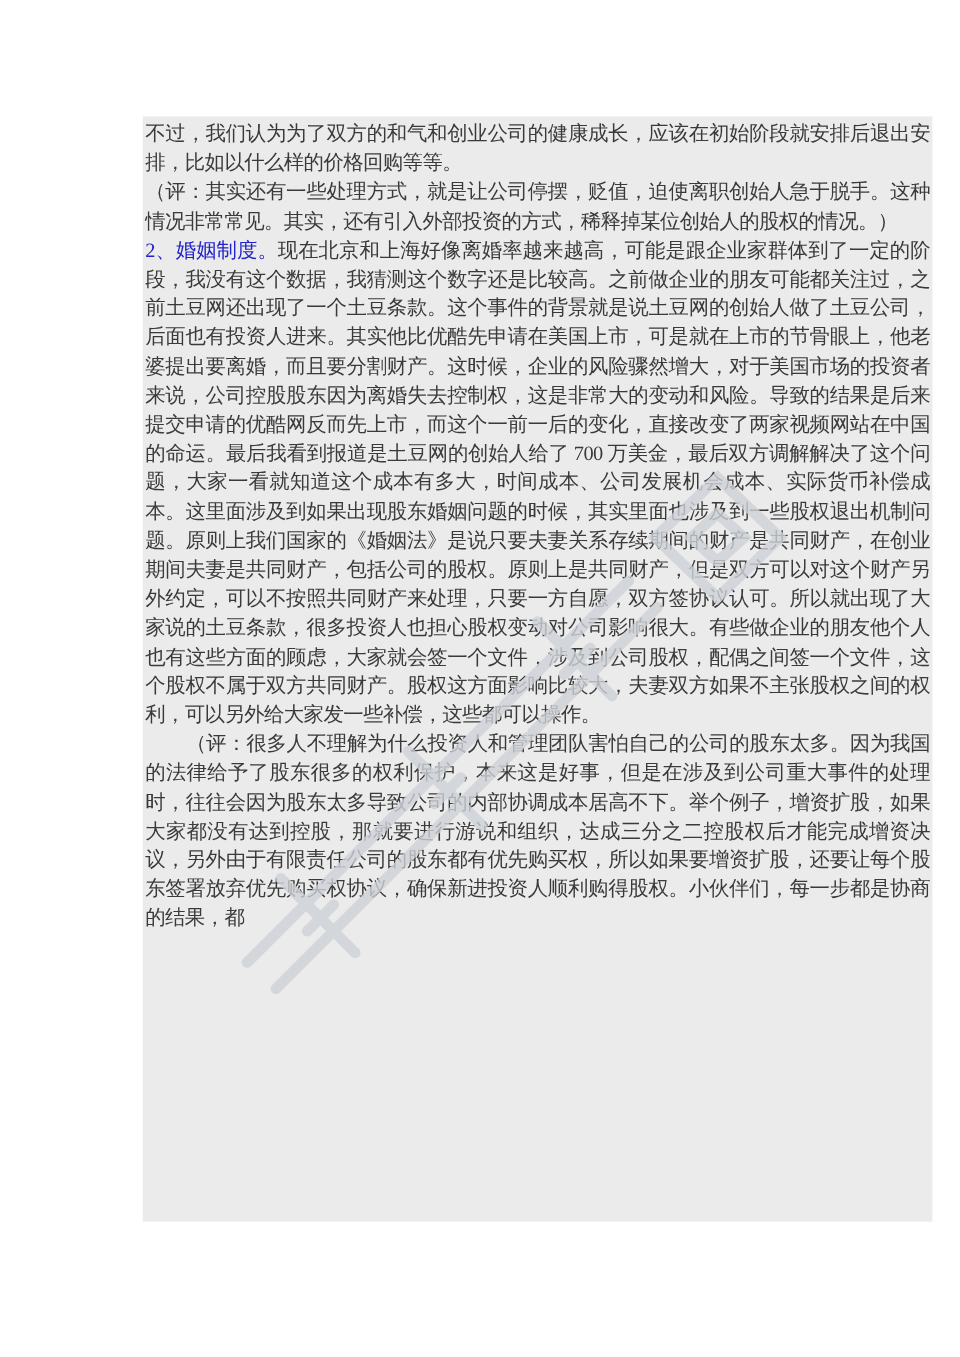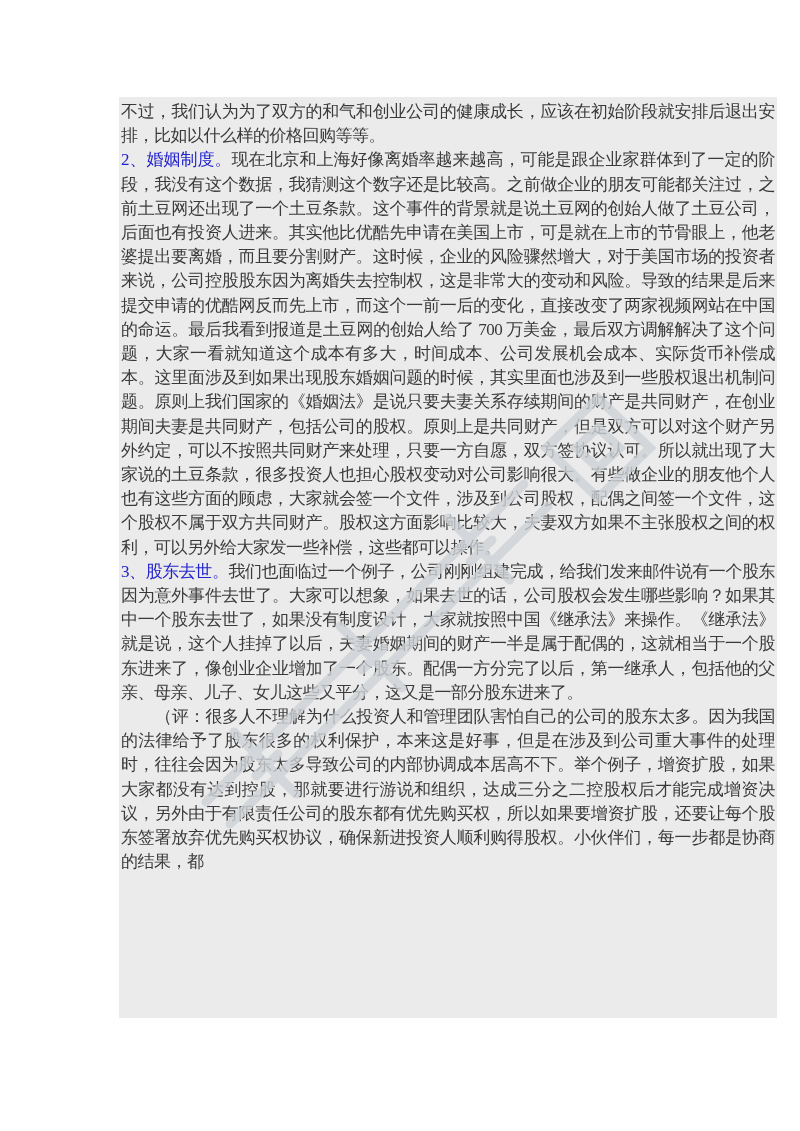--- a/index.html
+++ b/index.html
@@ -54,24 +54,24 @@
 </style>
 </head>
 <body>
 
 <div class="page">
 
   <div class="content-area">
 
     <p><span>不过，我们认为为了双方的和气和创业公司的健康成长，应该在初始阶段就安排后退出安排，比如以什么样的价格回购等等。</span></p>
 
+    <p><span>（评：其实还有一些处理方式，就是让公司停摆，贬值，迫使离职创始人急于脱手。这种情况非常常见。其实，还有引入外部投资的方式，稀释掉某位创始人的股权的情况。）</span></p>
 
     <p><span class="section-heading">2、婚姻制度。</span><span>现在北京和上海好像离婚率越来越高，可能是跟企业家群体到了一定的阶段，我没有这个数据，我猜测这个数字还是比较高。之前做企业的朋友可能都关注过，之前土豆网还出现了一个土豆条款。这个事件的背景就是说土豆网的创始人做了土豆公司，后面也有投资人进来。其实他比优酷先申请在美国上市，可是就在上市的节骨眼上，他老婆提出要离婚，而且要分割财产。这时候，企业的风险骤然增大，对于美国市场的投资者来说，公司控股股东因为离婚失去控制权，这是非常大的变动和风险。导致的结果是后来提交申请的优酷网反而先上市，而这个一前一后的变化，直接改变了两家视频网站在中国的命运。最后我看到报道是土豆网的创始人给了 700 万美金，最后双方调解解决了这个问题，大家一看就知道这个成本有多大，时间成本、公司发展机会成本、实际货币补偿成本。这里面涉及到如果出现股东婚姻问题的时候，其实里面也涉及到一些股权退出机制问题。原则上我们国家的《婚姻法》是说只要夫妻关系存续期间的财产是共同财产，在创业期间夫妻是共同财产，包括公司的股权。原则上是共同财产，但是双方可以对这个财产另外约定，可以不按照共同财产来处理，只要一方自愿，双方签协议认可。所以就出现了大家说的土豆条款，很多投资人也担心股权变动对公司影响很大。有些做企业的朋友他个人也有这些方面的顾虑，大家就会签一个文件，涉及到公司股权，配偶之间签一个文件，这个股权不属于双方共同财产。股权这方面影响比较大，夫妻双方如果不主张股权之间的权利，可以另外给大家发一些补偿，这些都可以操作。</span></p>
 
-    <p><span class="section-heading">3、股东去世。</span><span>我们也面临过一个例子，公司刚刚组建完成，给我们发来邮件说有一个股东因为意外事件去世了。大家可以想象，如果去世的话，公司股权会发生哪些影响？如果其中一个股东去世了，如果没有制度设计，大家就按照中国《继承法》来操作。《继承法》就是说，这个人挂掉了以后，夫妻婚姻期间的财产一半是属于配偶的，这就相当于一个股东进来了，像创业企业增加了一个股东。配偶一方分完了以后，第一继承人，包括他的父亲、母亲、儿子、女儿这些又平分，这又是一部分股东进来了。</span></p>
 
     <p class="indented"><span>（评：很多人不理解为什么投资人和管理团队害怕自己的公司的股东太多。因为我国的法律给予了股东很多的权利保护，本来这是好事，但是在涉及到公司重大事件的处理时，往往会因为股东太多导致公司的内部协调成本居高不下。举个例子，增资扩股，如果大家都没有达到控股，那就要进行游说和组织，达成三分之二控股权后才能完成增资决议，另外由于有限责任公司的股东都有优先购买权，所以如果要增资扩股，还要让每个股东签署放弃优先购买权协议，确保新进投资人顺利购得股权。小伙伴们，每一步都是协商的结果，都</span></p>
 
   </div>
 
   <svg class="watermark" viewBox="0 0 800 1131" xmlns="http://www.w3.org/2000/svg" aria-hidden="true">
     <g stroke="#ced2d6" stroke-width="9" fill="none" opacity="0.8" stroke-linecap="round">
 
       <path d="M598 398 L650 448 L598 498 L546 448 Z"></path>
       <path d="M598 428 L620 448 L598 468 L576 448 Z"></path>

